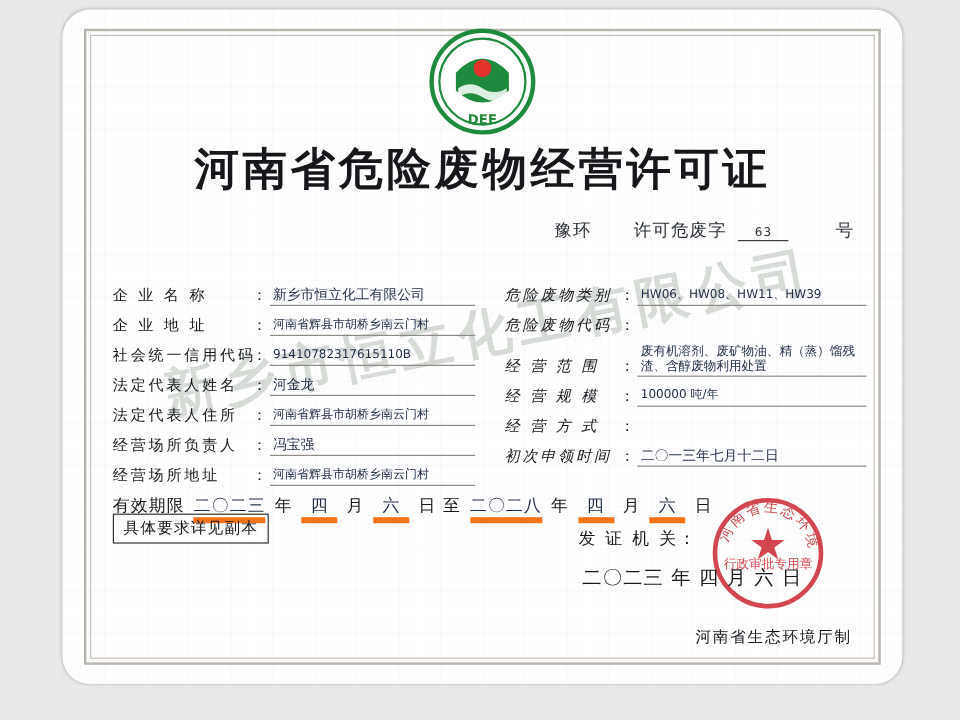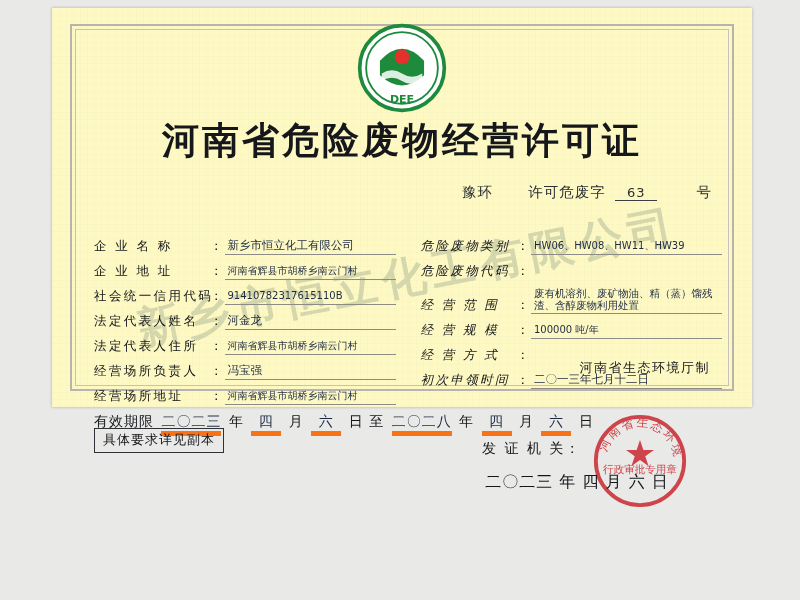--- a/index.html
+++ b/index.html
@@ -13,23 +13,24 @@
     font-family: "DejaVu Sans", "Liberation Sans", sans-serif;
     overflow: hidden;
   }
 
   
   .sheet {
     position: absolute;
     left: 52px;
     top: 8px;
     width: 700px;
-    height: 399px;
-    background: #fef9c3;
+    height: 562px;
+    background: #ffffff;
     box-shadow: 0 0 3px rgba(0,0,0,.25);
+    border-radius: 23px;
   }
   .sheet::before {
     
     content: "";
     position: absolute;
     inset: 0;
     background:
       repeating-linear-gradient(90deg, rgba(170,180,200,.045) 0 1px, transparent 1px 7px),
       repeating-linear-gradient(0deg, rgba(170,180,200,.045) 0 1px, transparent 1px 7px);
     pointer-events: none;
@@ -82,21 +83,21 @@
     font-size: 14.5px;
     color: #2a2f36;
     letter-spacing: 1px;
   }
   .cert-no .num {
     display: inline-block;
     min-width: 42px;
     text-align: center;
     border-bottom: 1px solid #3a3f46;
     margin: 0 4px;
-    font-size: 13px;
+    font-size: 10px;
   }
   .cert-no .gap {
     display: inline-block;
     width: 24px;
   }
 
   
   .fields {
     position: absolute;
     top: 222px;

